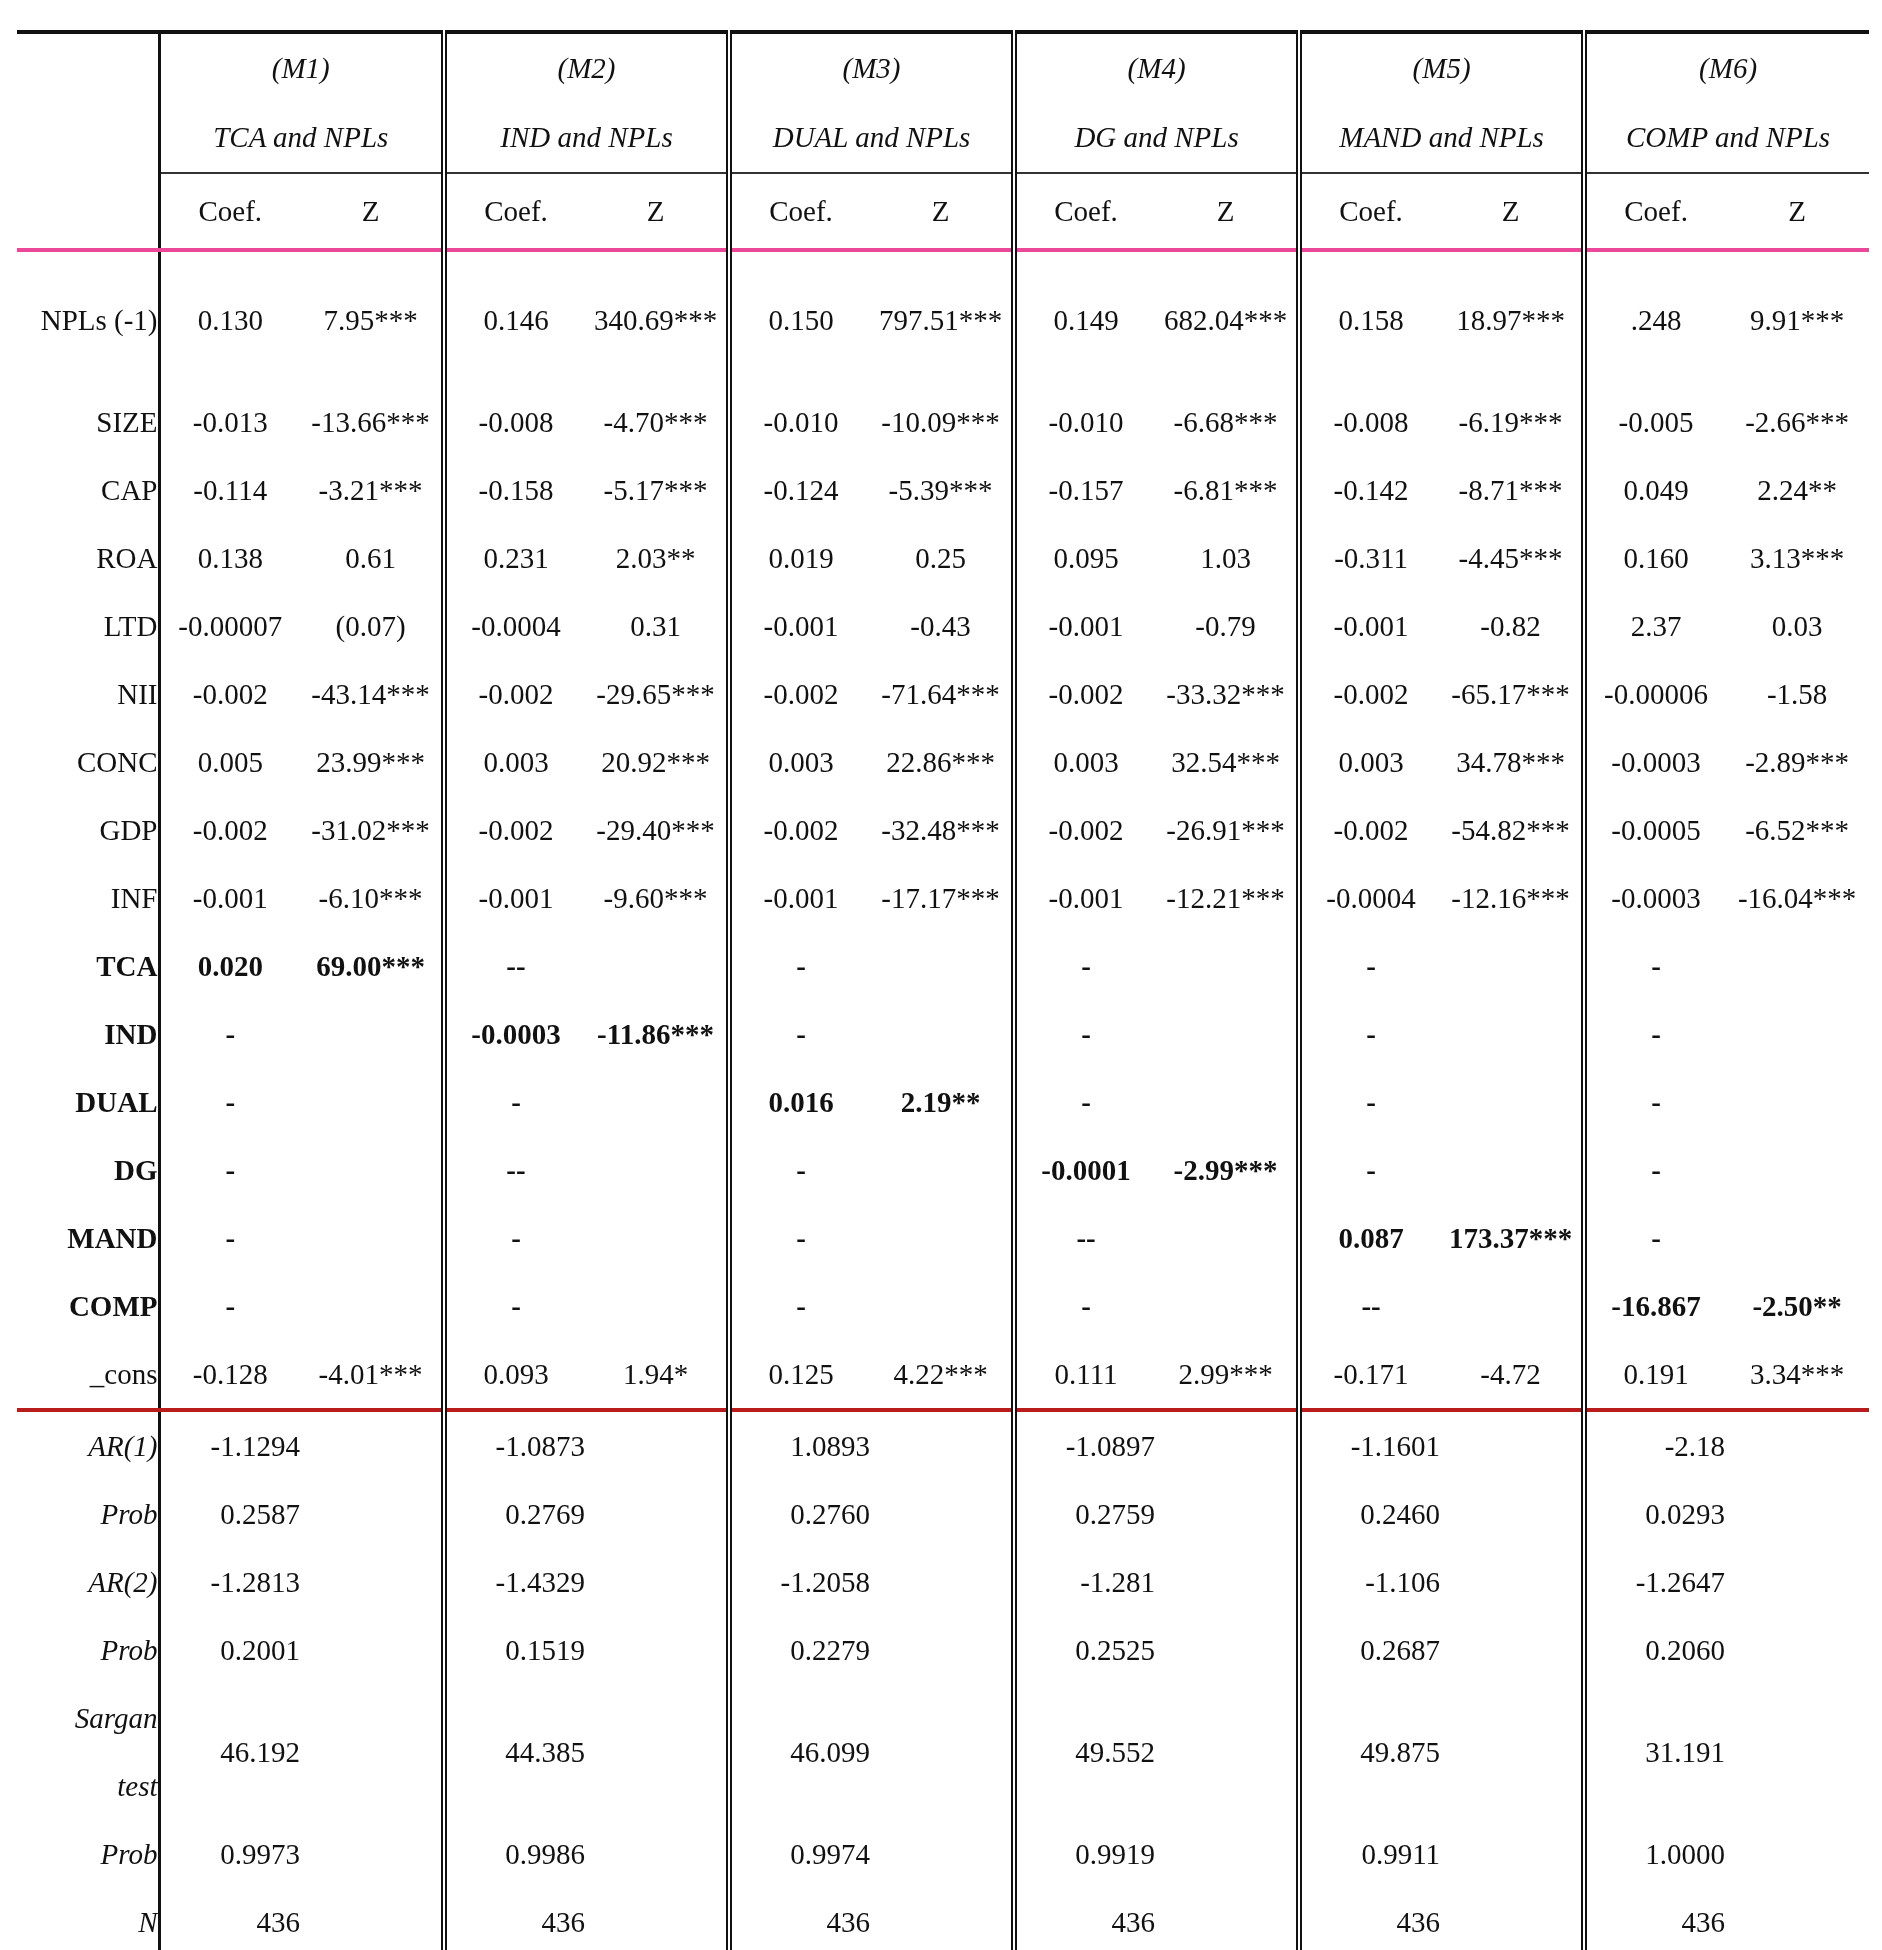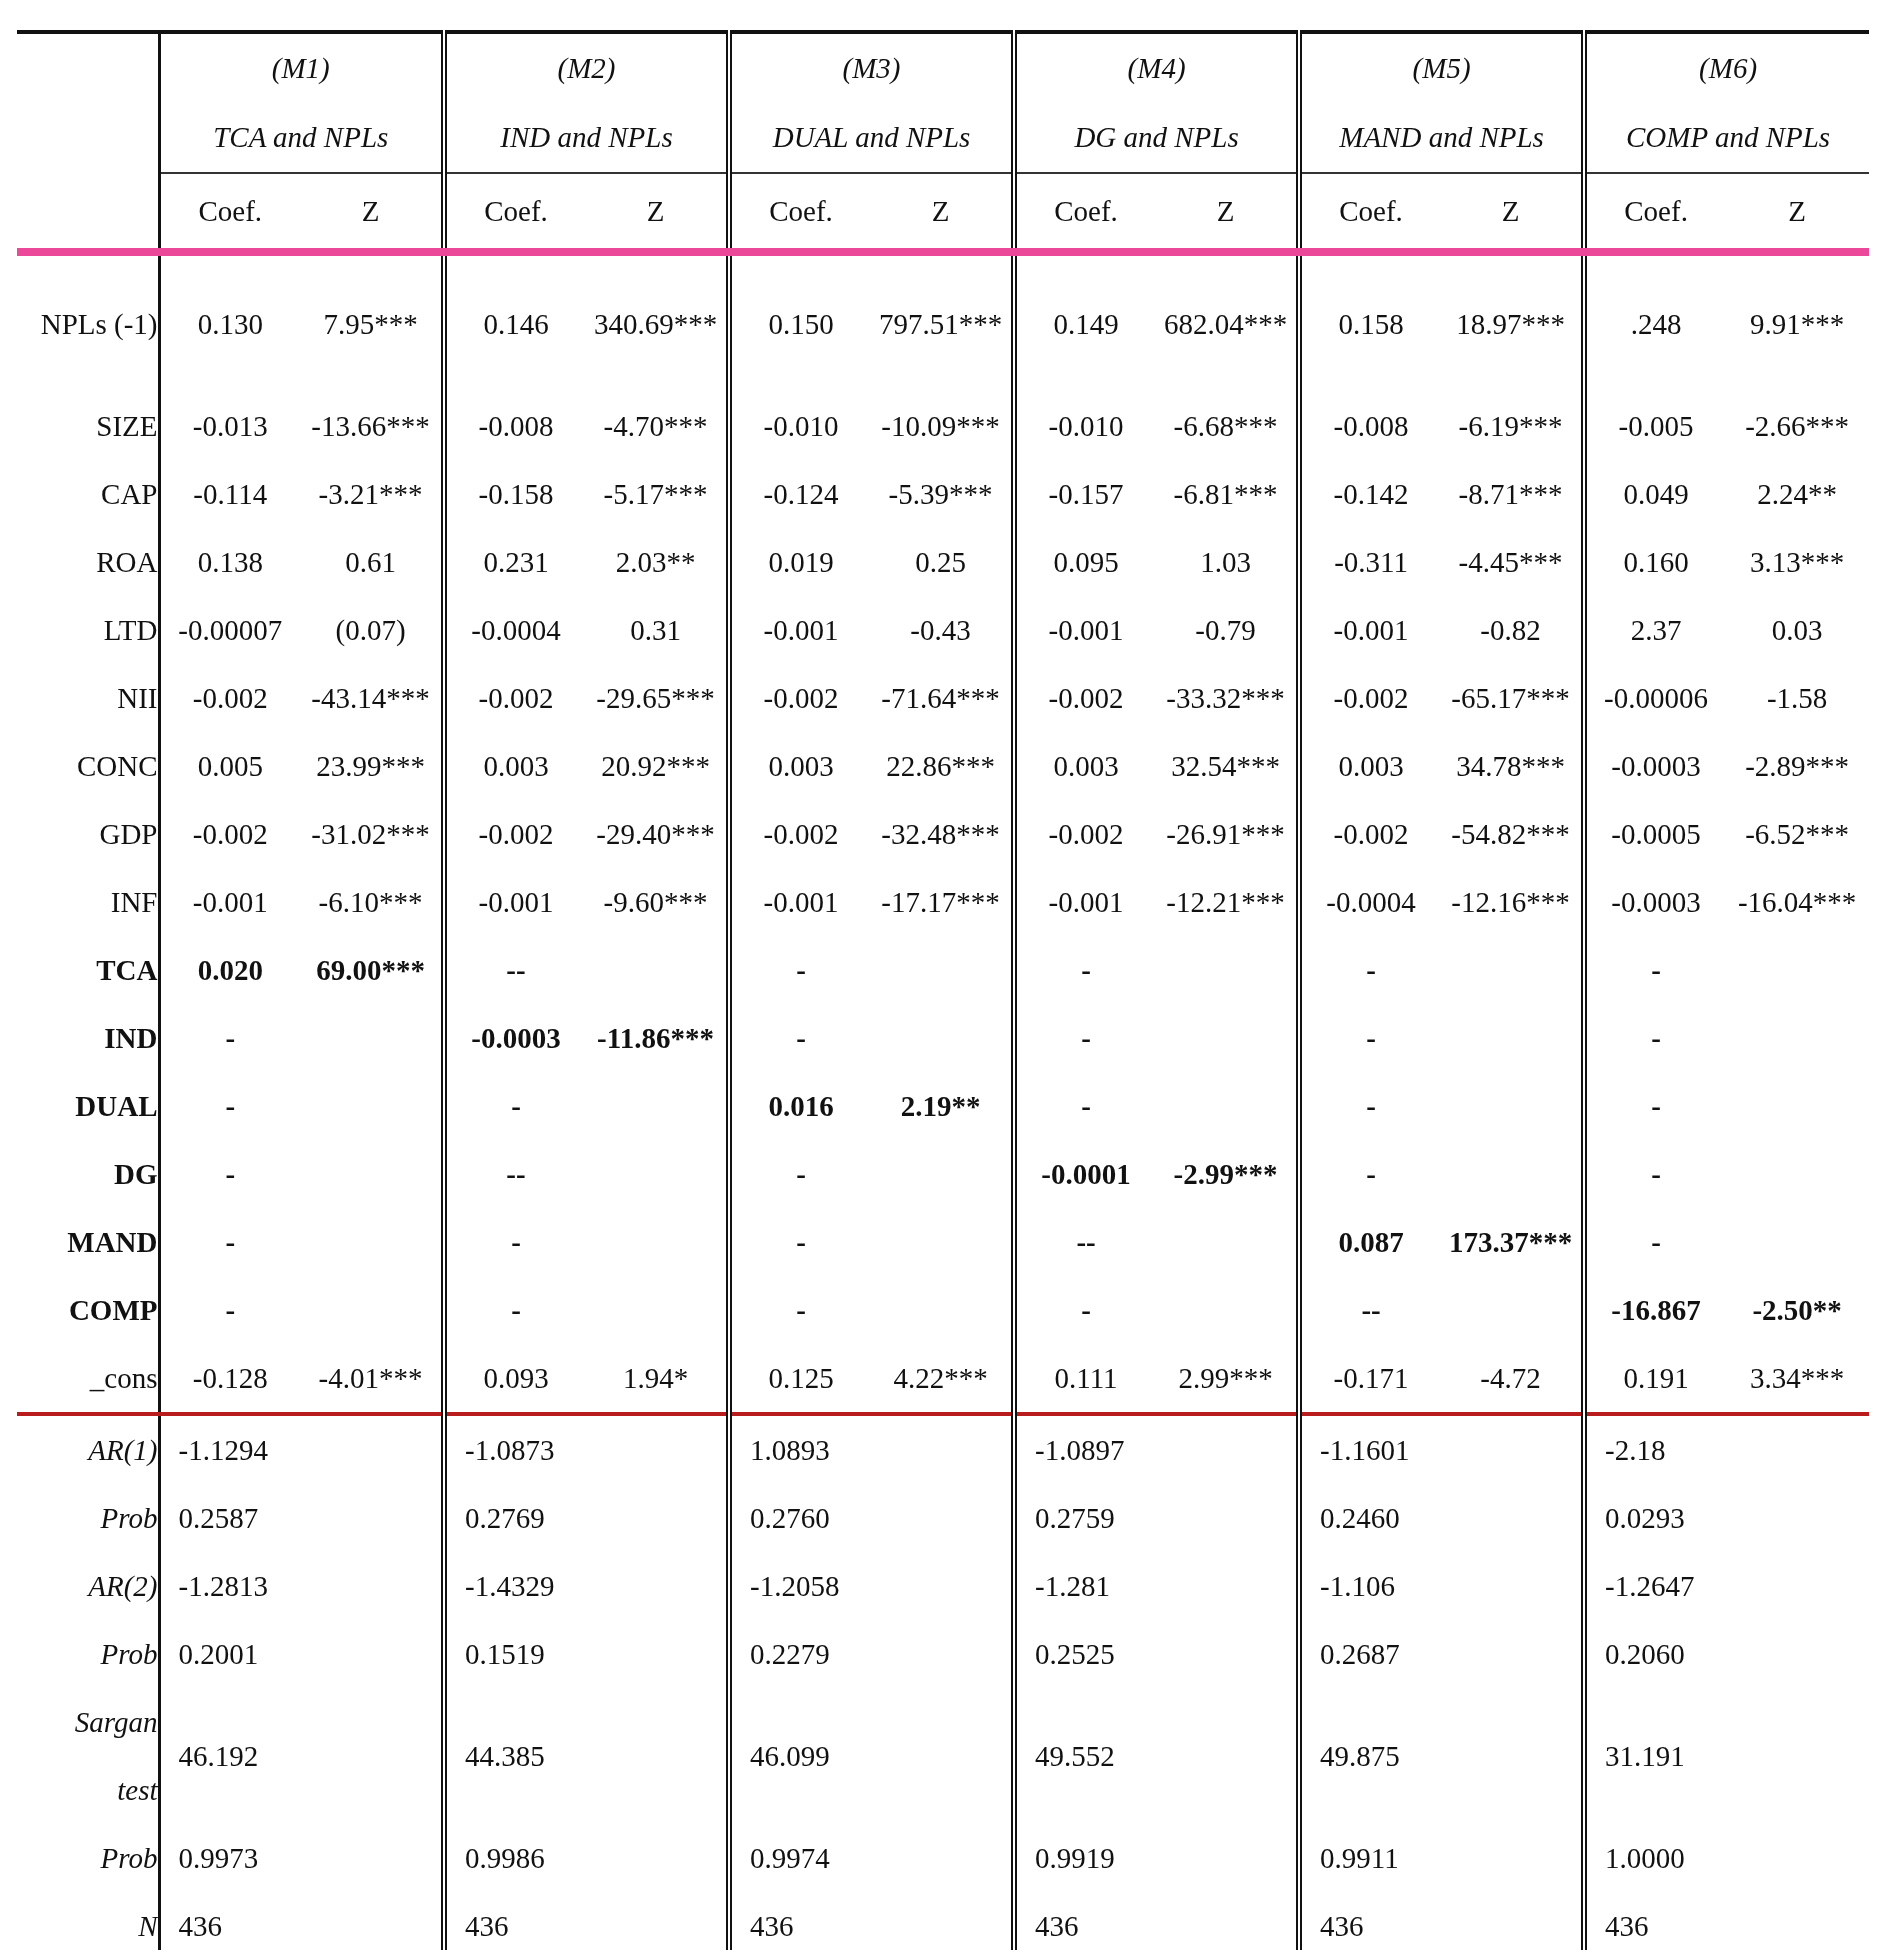--- a/index.html
+++ b/index.html
@@ -5,35 +5,35 @@
   html, body { margin: 0; padding: 0; background: #ffffff; }
   body { width: 1882px; height: 1950px; position: relative; overflow: hidden;
          font-family: "Liberation Serif", "DejaVu Serif", serif; color: #111; }
   .tbl { position: absolute; left: 17px; top: 30px; width: 1841px; }
   table { border-collapse: collapse; width: 100%; table-layout: fixed; }
   td { padding: 0; text-align: center; vertical-align: middle; font-size: 29px; white-space: nowrap; }
   col.lab { width: 142px; }
   col.c { width: 141px; }
   col.z { width: 144px; }
   .top-rule { border-top: 4px solid #111; }
-  .hdr-rule { border-bottom: 8px solid #ec4899; }
+  .hdr-rule { border-bottom: 4px solid #ec4899; }
   .mid-rule td.g { border-bottom: 2px solid #333; }
   .stats-rule td { border-top: 4px solid #b91c1c; }
   .bot-rule td { border-bottom: 4px solid #111; }
   td.lab { text-align: right; padding-left: 14px; white-space: normal; line-height: 68px; }
   td.lsep { border-right: 3px solid #111; }
   td.dsep { border-right: 6px double #111; }
   .it { font-style: italic; }
   .b { font-weight: bold; }
   tr.h1 td { height: 68px; }
   tr.h2 td { height: 70px; }
   tr.h3 td { height: 74px; }
   tr.r td { height: 68px; }
   tr.r2 td { height: 136px; }
-  .lc { text-align: left; padding-left: 18px; }
+  .lc { text-align: right; padding-left: 28px; }
 </style>
 </head>
 <body>
 
 <div class="tbl">
 <table id="t">
   <colgroup>
     <col class="lab">
     <col class="c">
         <col class="z">

